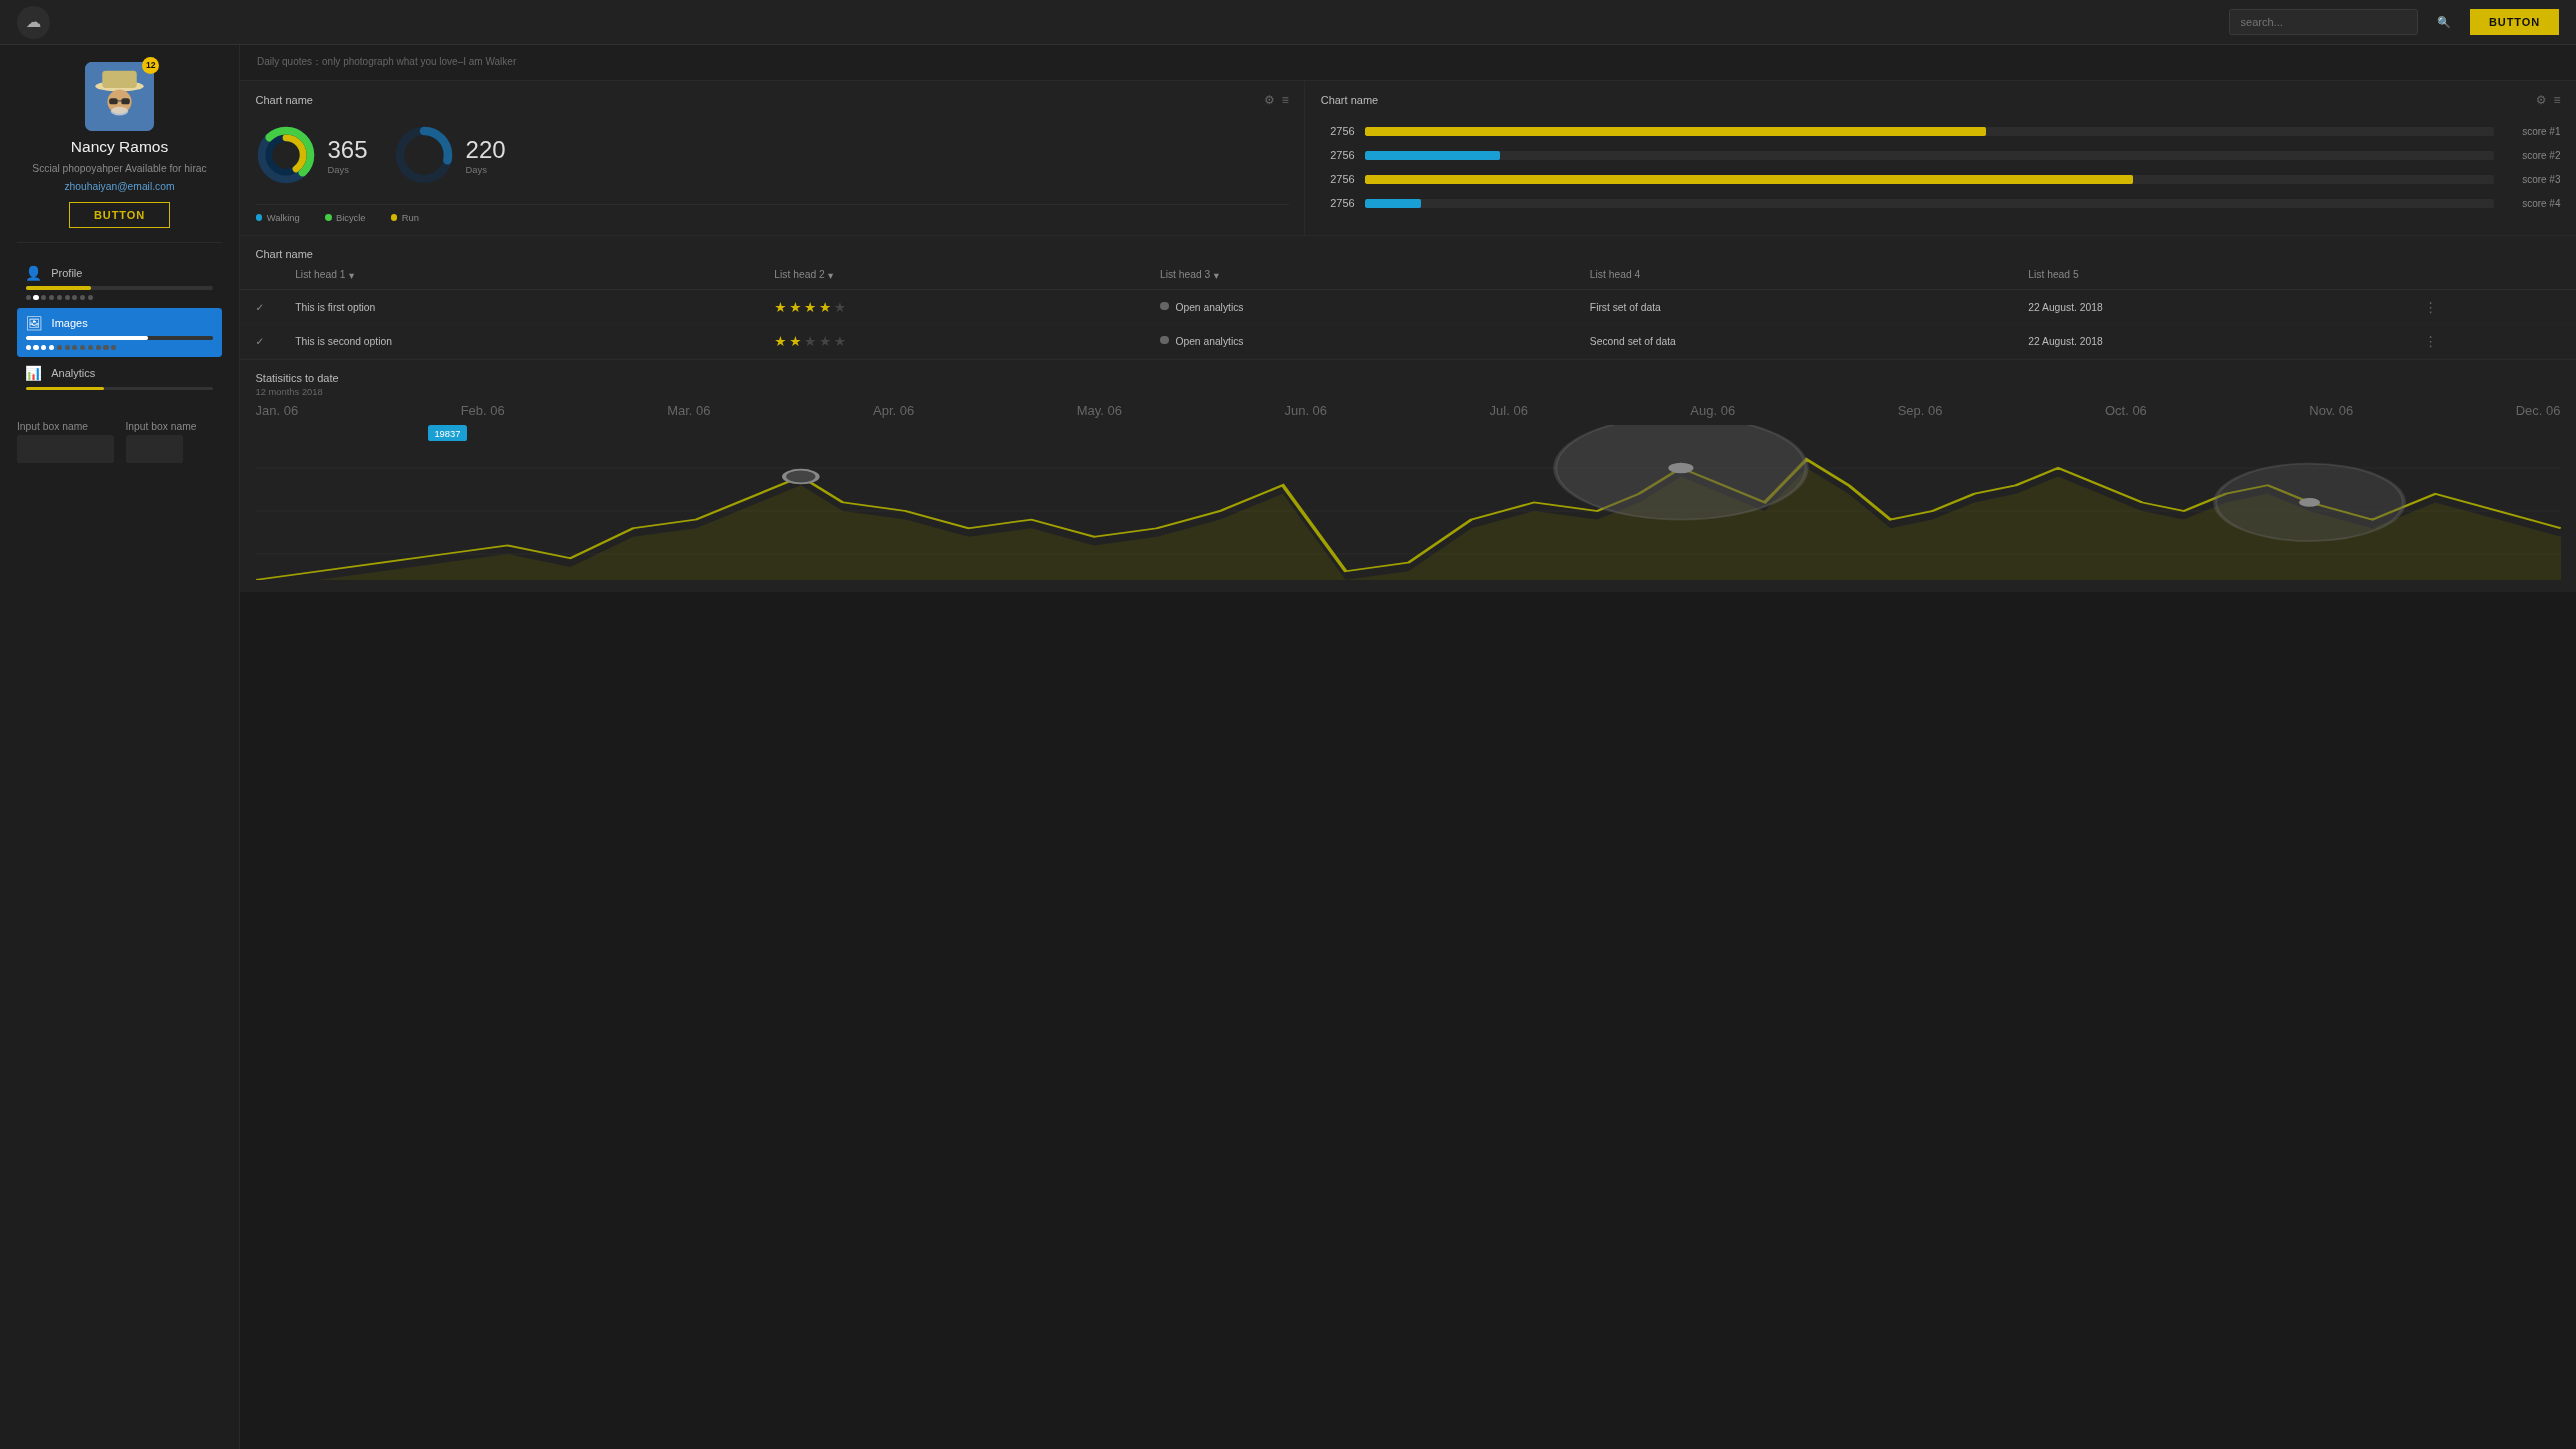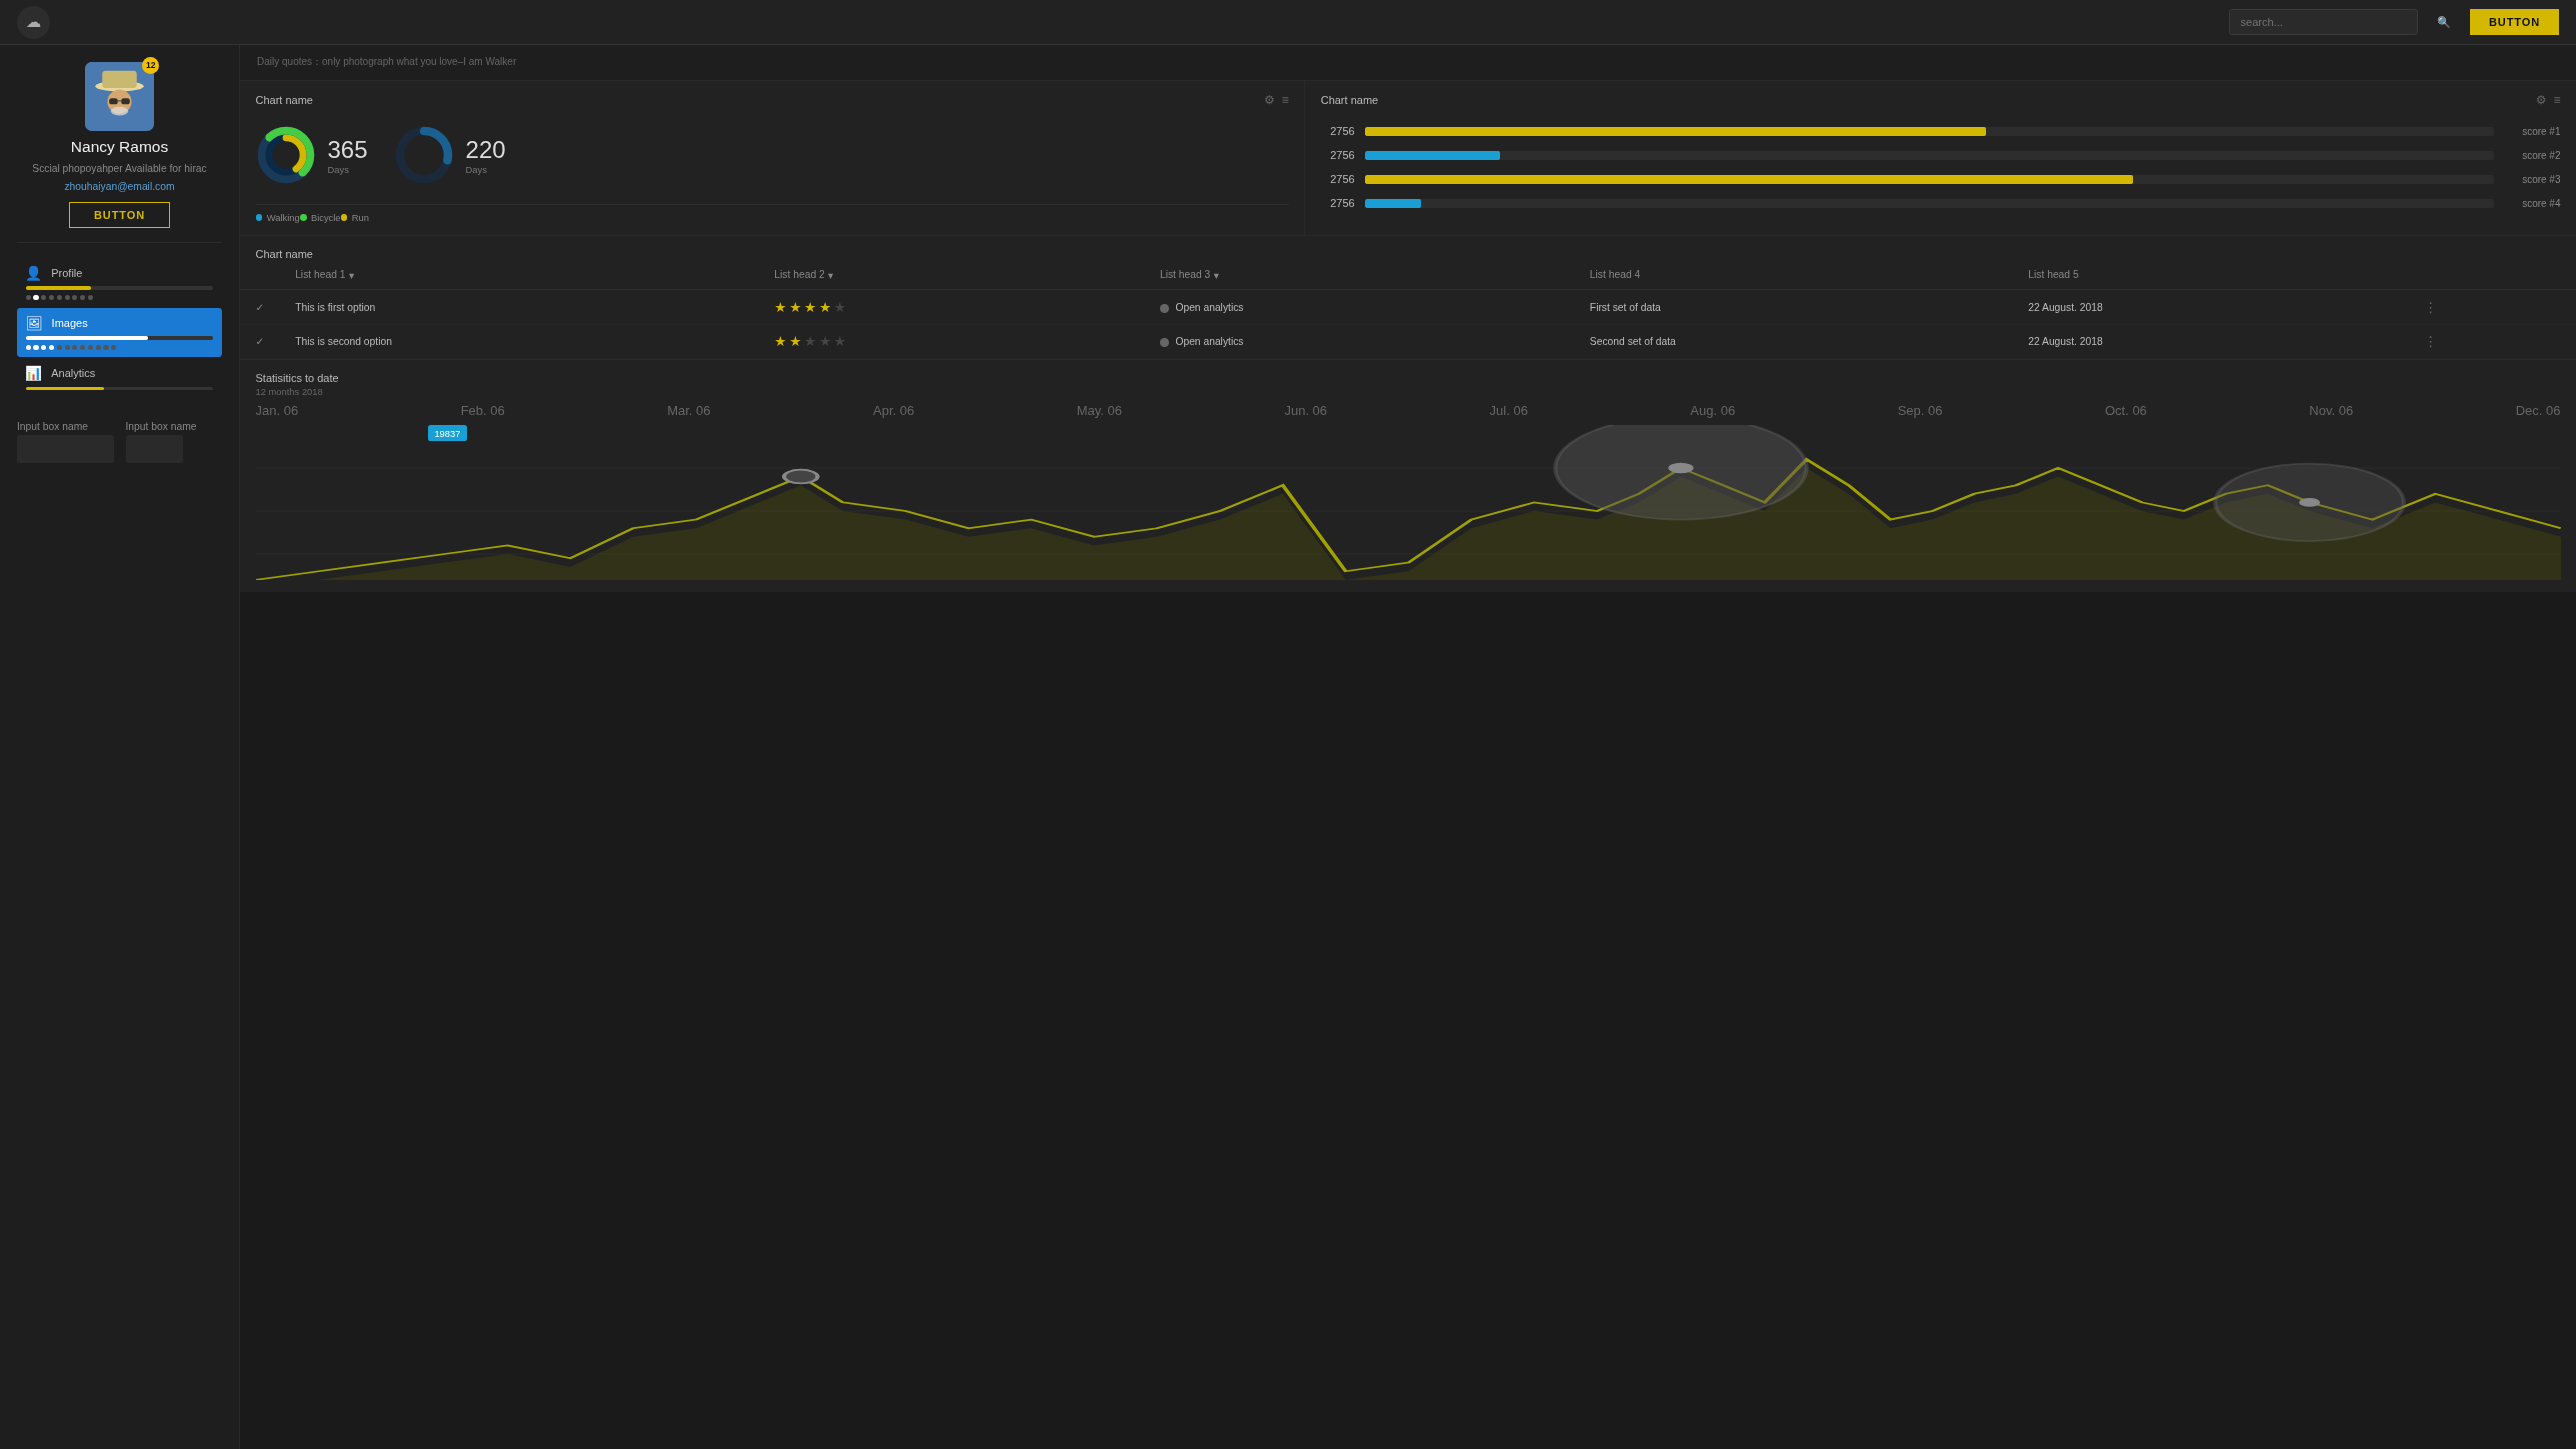--- a/index.html
+++ b/index.html
@@ -247,21 +247,21 @@
     }
     .ring-chart-item {
       display: flex;
       align-items: center;
       gap: 12px;
     }
     .ring-value { font-size: 24px; color: #ddd; }
     .ring-label { font-size: 9.4px; color: #777; }
     .ring-legend {
       display: flex;
-      gap: 0;
+      gap: 25px;
       margin-top: 10.3px;
       padding-top: 6.9px;
       border-top: 0.9px solid #2d2d2d;
     }
     .legend-item {
       display: flex; align-items: center; gap: 4.3px;
       font-size: 9.4px; color: #888;
     }
     .legend-dot {
       width: 6.9px; height: 6.9px; border-radius: 50%;
@@ -333,21 +333,21 @@
       display: inline-flex; align-items: center; gap: 3.4px; cursor: pointer;
     }
     .check-cell {
       width: 26px;
     }
     .checkmark-icon { color: #888; }
     .stars-cell { display: flex; gap: 2.6px; }
     .star { font-size: 13.7px; }
     .star.filled { color: #d4b800; }
     .star.empty { color: #444; }
-    .analytics-btn-cell { display: flex; align-items: flex-end; gap: 6.9px; }
+    .analytics-btn-cell { display: flex; align-items: flex-start; gap: 6.9px; }
     .dot-indicator {
       width: 8.6px; height: 8.6px; border-radius: 50%;
     }
     .analytics-link {
       background: none;
       border: none;
       color: #bbb;
       cursor: pointer;
       font-size: 10.3px;
     }

